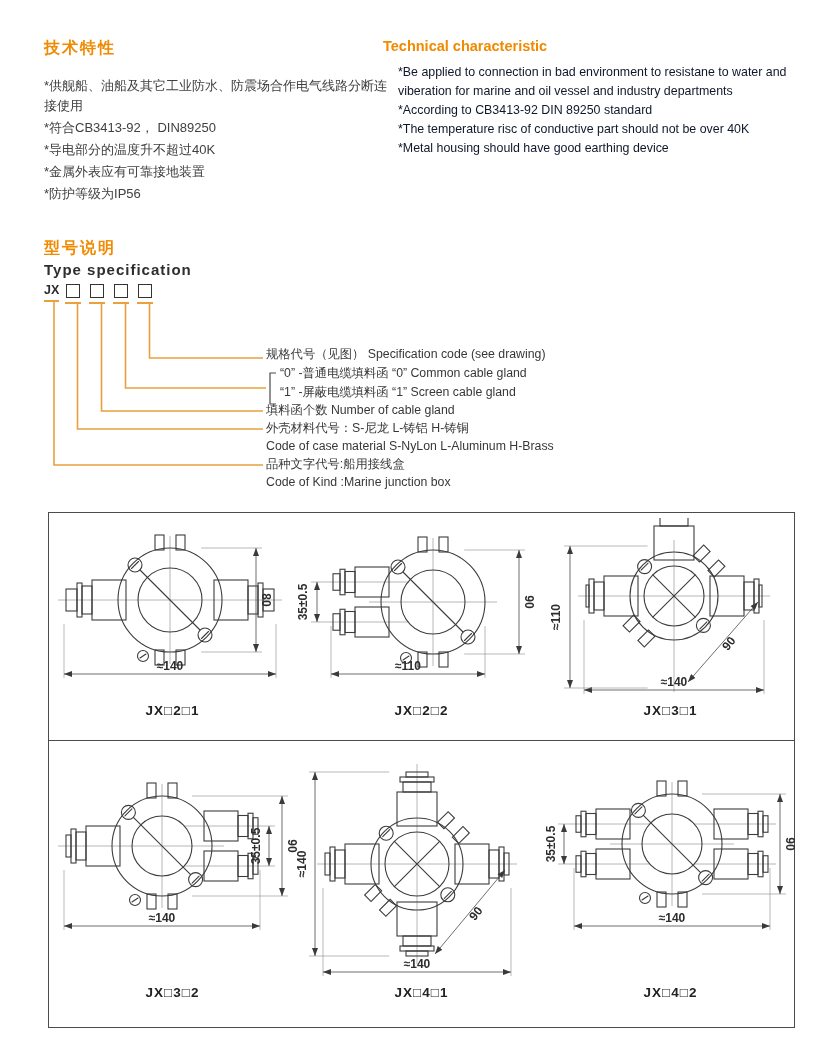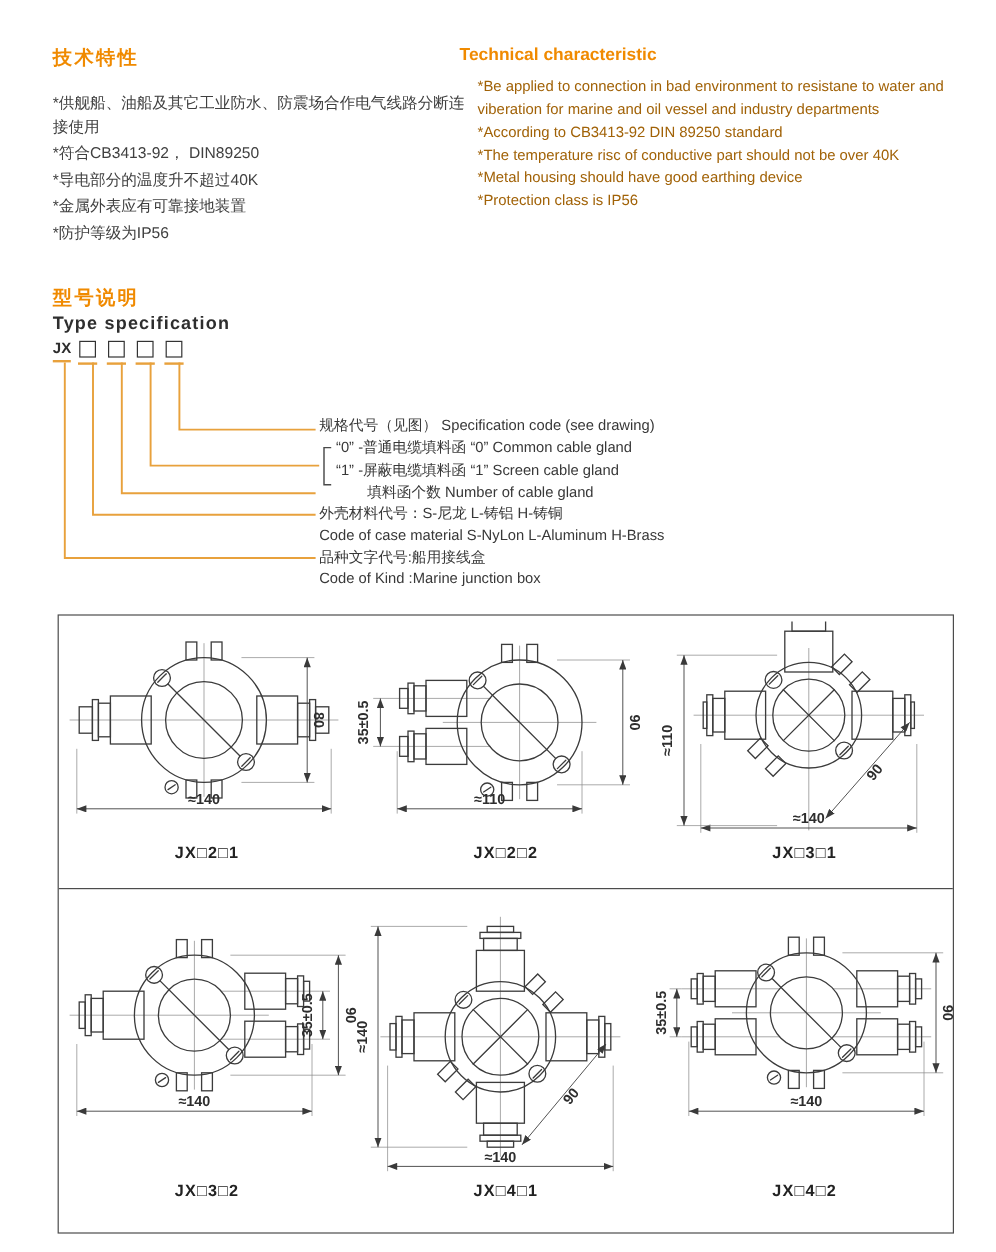--- a/index.html
+++ b/index.html
@@ -4,21 +4,21 @@
 <style>
   html,body{margin:0;padding:0;background:#ffffff;}
   .page{position:relative;width:830px;height:1043px;background:#fff;overflow:hidden;
         font-family:"Liberation Sans","DejaVu Sans",sans-serif;color:#3a3a3a;}
   .abs{position:absolute;}
   .h-cn{font-size:16px;font-weight:bold;color:#F08A00;letter-spacing:2px;}
   .h-en{font-size:14.5px;font-weight:bold;color:#F08A00;}
   .h-blk{font-size:15px;font-weight:bold;color:#2e2e2e;letter-spacing:1px;}
   .bul-cn{width:352px;font-size:13px;line-height:20px;color:#404040;}
   .bul-cn div{margin-bottom:2px;}
-  .bul-en{width:418px;font-size:12.4px;line-height:19px;color:#a16207;}
+  .bul-en{width:418px;font-size:12.4px;line-height:19px;color:#0f172a;}
   .code-row{display:flex;align-items:flex-start;}
   .code-prefix{font-size:12.5px;font-weight:bold;color:#2d2d2d;padding-bottom:3px;
                border-bottom:2px solid #E8A13C;margin-right:7px;line-height:13px;}
   .code-box{display:inline-block;width:12px;height:12px;border:1.6px solid #333;
             margin-right:10px;box-sizing:content-box;position:relative;}
   .code-box:after{content:"";position:absolute;left:-2px;right:-2px;bottom:-7px;
                   height:2px;background:#E8A13C;}
   .spec-row{position:absolute;font-size:12.3px;line-height:14px;color:#383838;white-space:nowrap;}
   .panelbox{position:absolute;left:48px;top:512px;width:747px;height:516px;
             border:1.6px solid #4c4c4c;box-sizing:border-box;}
@@ -48,21 +48,20 @@
       <div>*金属外表应有可靠接地装置</div>
       <div>*防护等级为IP56</div>
     </div>
 
   <div class="abs h-en" style="left:383px;top:38px;">Technical characteristic</div>
   <div class="abs bul-en" style="left:398px;top:63px;" id="en-bullets">
       <div>*Be applied to connection in bad environment to resistane to water and viberation for marine and oil vessel and industry departments</div>
       <div>*According to CB3413-92  DIN 89250 standard</div>
       <div>*The temperature risc of conductive part should not be over 40K</div>
       <div>*Metal housing should have good earthing device</div>
-      <div>*Protection class is IP56</div>
     </div>
 
   <div class="abs h-cn" style="left:44px;top:238px;">型号说明</div>
   <div class="abs h-blk" style="left:44px;top:261px;text-align:right;">Type specification</div>
 
   <div class="abs code-row" style="left:44px;top:284px;">
     <span class="code-prefix">JX</span>
     <span id="code-boxes" style="display:flex;">
         <span class="code-box"></span>
         <span class="code-box"></span>
@@ -77,21 +76,21 @@
     <path class="leader" d="M61.5,2 V111 H223"></path>
     <path class="leader" d="M37.5,2 V129 H223"></path>
     <path class="leader" d="M14,2 V165 H223"></path>
     <path class="bracket" d="M236,73 H230 V104 H236"></path>
   </svg>
 
   <div id="spec-rows">
       <div class="spec-row" style="left: 266px; top: 347px;">规格代号（见图）  Specification code (see drawing)</div>
       <div class="spec-row" style="left: 280px; top: 366px;">“0” -普通电缆填料函  “0” Common cable gland</div>
       <div class="spec-row" style="left: 280px; top: 385px;">“1” -屏蔽电缆填料函  “1” Screen cable gland</div>
-      <div class="spec-row" style="left: 266px; top: 403px; margin-left: 40px;">填料函个数  Number of cable gland</div>
+      <div class="spec-row" style="left: 266px; top: 403px;">填料函个数  Number of cable gland</div>
       <div class="spec-row" style="left: 266px; top: 421px;">外壳材料代号：S-尼龙 L-铸铝 H-铸铜</div>
       <div class="spec-row" style="left: 266px; top: 439px;">Code of case material S-NyLon L-Aluminum H-Brass</div>
       <div class="spec-row" style="left: 266px; top: 457px;">品种文字代号:船用接线盒</div>
       <div class="spec-row" style="left: 266px; top: 475px;">Code of Kind :Marine junction box</div>
     </div>
 
   <div class="panelbox">
     <div class="divider"></div>
   </div>
   <div id="figures">

